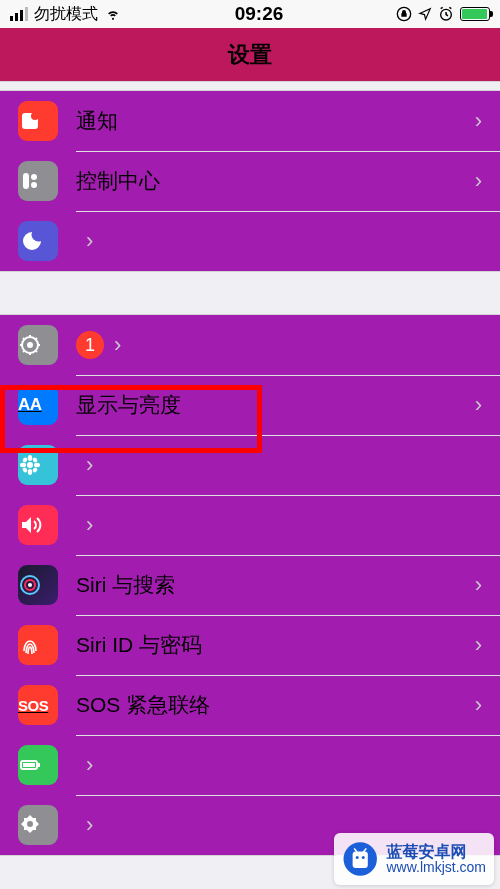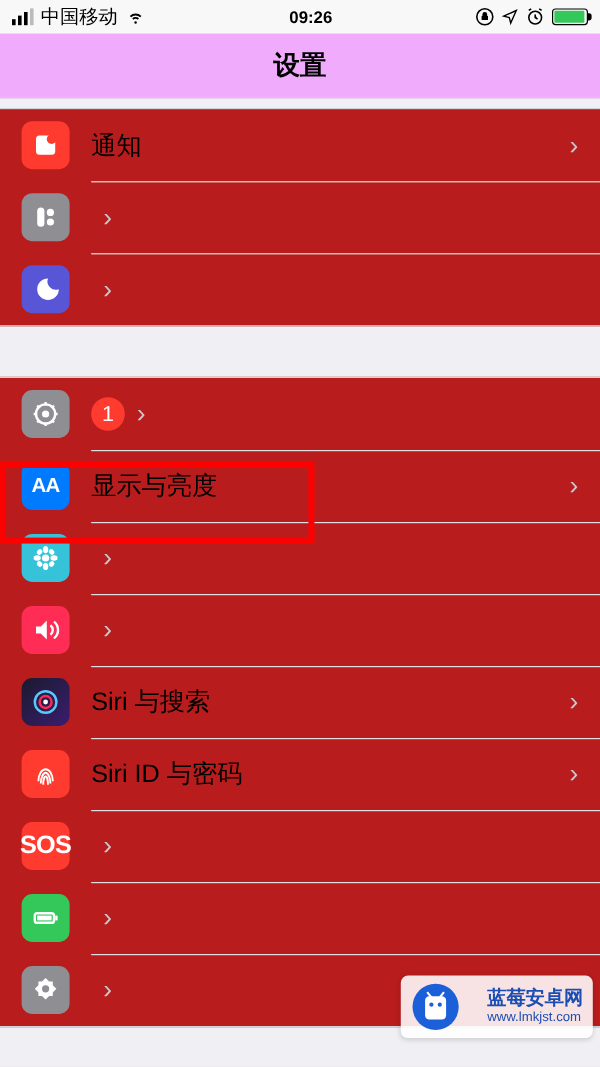--- a/index.html
+++ b/index.html
@@ -2,89 +2,89 @@
 <html><head>
 <meta charset="utf-8">
 <style>
   * { box-sizing: border-box; margin: 0; padding: 0; }
   html, body { width: 500px; height: 889px; font-family: -apple-system, "Helvetica Neue", Arial, sans-serif; background: #efeff4; color: #000; overflow: hidden; }
   .screen { width: 500px; height: 889px; background: #efeff4; position: relative; }
 
   
   .status-bar { height: 28px; display: flex; align-items: center; justify-content: space-between; padding: 0 10px; background: #f8f8f8; font-size: 16px; }
   .status-left, .status-right { display: flex; align-items: center; gap: 6px; }
-  .status-center { font-weight: 600; font-size: 14px; }
+  .status-center { font-weight: 600; font-size: 19px; }
   .signal-bars { display: flex; align-items: flex-end; gap: 2px; }
   .signal-bars span { width: 3px; background: #000; display: inline-block; }
   .signal-bars span:nth-child(1){height:5px}
   .signal-bars span:nth-child(2){height:8px}
   .signal-bars span:nth-child(3){height:11px}
   .signal-bars span:nth-child(4){height:14px;background:#bbb}
   .wifi { width:18px; height:14px; }
   .battery { width: 30px; height: 14px; border: 1.5px solid #000; border-radius: 3px; position: relative; }
   .battery::after { content:""; position:absolute; right:-4px; top:3px; width:3px; height:6px; background:#000; border-radius:0 2px 2px 0; }
   .battery .fill { position:absolute; left:1px; top:1px; bottom:1px; width: 90%; background:#34c759; border-radius:1px; }
 
   
-  .nav { height: 54px; display:flex; align-items:center; justify-content:center; background:#f0abfc; border-bottom:1px solid #d1d1d6; }
+  .nav { height: 54px; display:flex; align-items:center; justify-content:center; background:#be185d; border-bottom:1px solid #d1d1d6; }
   .nav-title { font-size: 22px; font-weight: 600; }
 
   
-  .group { background:#b91c1c; border-top:1px solid #d1d1d6; border-bottom:1px solid #d1d1d6; }
+  .group { background:#a21caf; border-top:1px solid #d1d1d6; border-bottom:1px solid #d1d1d6; }
   .gap { height: 42px; }
   .gap-small { height: 8px; }
 
   .row { display:flex; align-items:center; height:60px; padding:0 18px; position:relative; }
   .row + .row::before { content:""; position:absolute; left:76px; right:0; top:0; height:1px; background:#e0e0e4; }
-  .icon-box { width:40px; height:40px; border-radius:9px; display:flex; align-items:center; justify-content:center; flex-shrink:0; margin-right:18px; }
+  .icon-box { width:40px; height:40px; border-radius:9px; display:flex; align-items:center; justify-content:flex-start; flex-shrink:0; margin-right:18px;text-decoration:underline; }
   .row-label { font-size:21px; flex:1; }
   .chevron { color:#c7c7cc; font-size:22px; margin-left:10px; }
   .badge { min-width:28px; height:28px; border-radius:14px; background:#ff3b30; color:#fff; font-size:18px; display:flex; align-items:center; justify-content:center; padding:0 4px; }
 
   
   .ic-notif{background:#ff3b30}
   .ic-control{background:#8e8e93}
   .ic-dnd{background:#5856d6}
   .ic-general{background:#8e8e93}
   .ic-display{background:#007aff}
   .ic-wallpaper{background:#36c2d9}
   .ic-sound{background:#ff2d55}
   .ic-siri{background:linear-gradient(135deg,#1a1a2e,#3b1d6e)}
   .ic-touchid{background:#ff3b30}
   .ic-sos{background:#ff3b30}
   .ic-battery{background:#34c759}
   .ic-privacy{background:#8e8e93}
 
   .ic-svg{width:24px;height:24px;fill:#fff}
-  .ic-text{color:#fff;font-weight:700;font-size:21px;letter-spacing:-0.5px}
+  .ic-text{color:#fff;font-weight:700;font-size:15px;letter-spacing:-0.5px}
 
   
   .highlight-box { position:absolute; border:5px solid #ff0000; pointer-events:none; }
 
   
-  .watermark { position:absolute; right:6px; bottom:24px; width:160px; height:52px; background:rgba(255,255,255,0.88); border-radius:6px; display:flex; align-items:center; gap:8px; padding:4px 8px; box-shadow:0 1px 4px rgba(0,0,0,0.15);justify-content:space-between; }
+  .watermark { position:absolute; right:6px; bottom:4px; width:160px; height:52px; background:rgba(255,255,255,0.88); border-radius:6px; display:flex; align-items:center; gap:8px; padding:4px 8px; box-shadow:0 1px 4px rgba(0,0,0,0.15); }
   .wm-logo { width:42px; height:42px; }
   .wm-text { display:flex; flex-direction:column; line-height:1.1; }
   .wm-main { font-size:16px; font-weight:700; color:#1b4db3; }
-  .wm-sub { font-size:11px; color:#1b4db3; }
+  .wm-sub { font-size:14px; color:#1b4db3; }
 </style>
 </head>
 <body>
 
 <div class="screen">
 
   <div class="status-bar">
     <div class="status-left">
       <span class="signal-bars">
           <span></span>
           <span></span>
           <span></span>
           <span></span>
         </span>
-      <span>中国移动</span>
+      <span>勿扰模式</span>
       <svg class="wifi" viewBox="0 0 24 24">
           <path fill="#000" d="M12 18.5a1.8 1.8 0 110 3.6 1.8 1.8 0 010-3.6zm-4.9-4.3a7 7 0 019.8 0l-2 2a4.2 4.2 0 00-5.8 0zm-3.5-3.5a12 12 0 0116.8 0l-2 2a9.2 9.2 0 00-12.8 0z"></path>
         </svg>
     </div>
     <div class="status-center">09:26</div>
     <div class="status-right">
       <svg width="16" height="16" viewBox="0 0 24 24">
           <circle cx="12" cy="12" r="10" fill="none" stroke="#000" stroke-width="2"></circle>
           <path d="M9 11V9a3 3 0 016 0v2h1v5H8v-5z" fill="#000"></path>
         </svg>
@@ -119,20 +119,21 @@
       <div class="chevron">›</div>
     </div>
     <div class="row">
       <div class="icon-box ic-control">
         <svg class="ic-svg" viewBox="0 0 24 24">
             <rect x="5" y="4" width="6" height="16" rx="3" fill="#fff"></rect>
             <circle cx="16" cy="8" r="3" fill="#fff"></circle>
             <circle cx="16" cy="16" r="3" fill="#fff"></circle>
           </svg>
       </div>
+      <div class="row-label">控制中心</div>
       <div class="chevron">›</div>
     </div>
     <div class="row">
       <div class="icon-box ic-dnd">
         <svg class="ic-svg" viewBox="0 0 24 24">
             <path fill="#fff" d="M14 3a9 9 0 109 9 7 7 0 01-9-9z"></path>
           </svg>
       </div>
       <div class="chevron">›</div>
     </div>
@@ -216,20 +217,21 @@
             </g>
           </svg>
       </div>
       <div class="row-label">Siri ID 与密码</div>
       <div class="chevron">›</div>
     </div>
     <div class="row">
       <div class="icon-box ic-sos">
         <span class="ic-text">SOS</span>
       </div>
+      <div class="row-label">SOS 紧急联络</div>
       <div class="chevron">›</div>
     </div>
     <div class="row">
       <div class="icon-box ic-battery">
         <svg class="ic-svg" viewBox="0 0 24 24">
             <rect x="3" y="8" width="16" height="8" rx="2" fill="none" stroke="#fff" stroke-width="2"></rect>
             <rect x="20" y="10" width="2" height="4" fill="#fff"></rect>
             <rect x="5" y="10" width="12" height="4" fill="#fff"></rect>
           </svg>
       </div>

